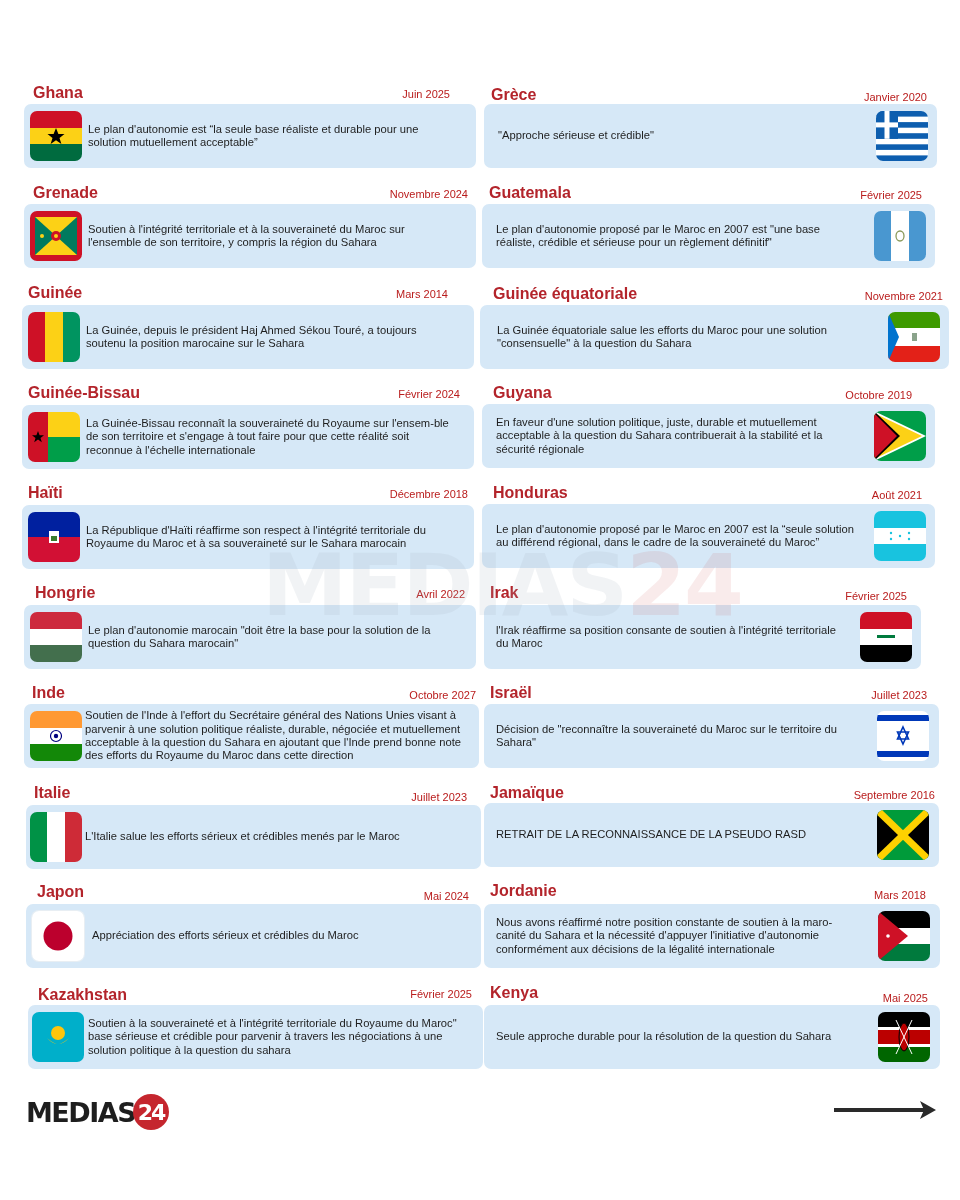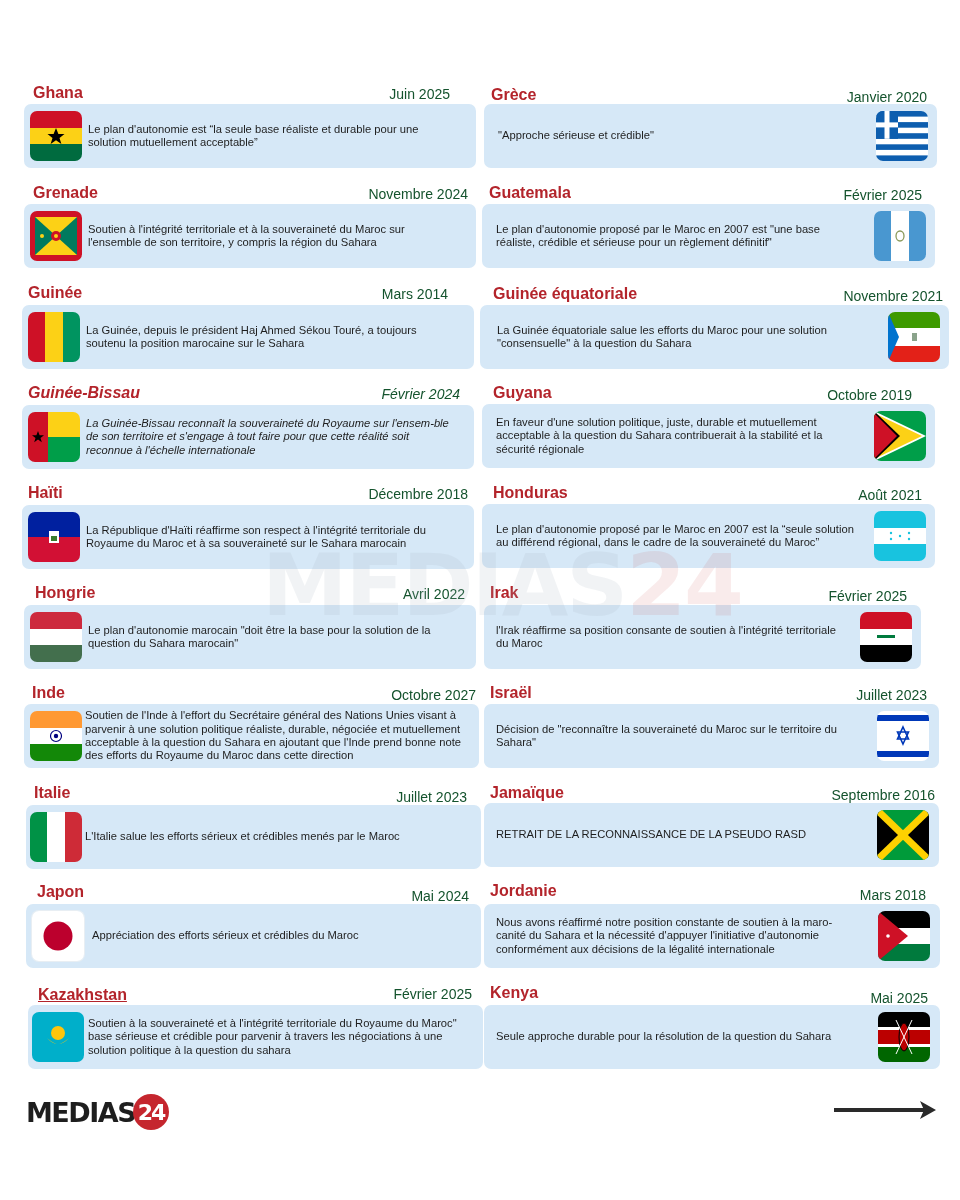--- a/index.html
+++ b/index.html
@@ -16,21 +16,21 @@
 
     .grid { position: absolute; left: 0; top: 0; width: 960px; height: 1080px; }
 
     .entry { position: absolute; }
     .entry .head { position: absolute; left: 0; right: 0; top: 0; height: 22px; }
     .entry .country {
       position: absolute; top: 0; font-weight: bold; font-size: 16px;
       color: #b3242b; white-space: nowrap; line-height: 20px;
     }
     .entry .date {
-      position: absolute; top: 3px; font-size: 14px; color: #14532d;
+      position: absolute; top: 3px; font-size: 11px; color: #b91c1c;
       white-space: nowrap; line-height: 16px;
     }
     .entry .card {
       position: absolute; left: 0; right: 0; background: #d6e8f7;
       border-radius: 7px; height: 64px;
     }
     .card .stmt {
       position: absolute; top: 0; bottom: 0; display: flex; align-items: center;
       font-size: 11.2px; line-height: 13.4px; color: #1e1e1e;
     }
@@ -108,21 +108,21 @@
           <svg viewBox="0 0 52 50" preserveAspectRatio="none">
             <rect width="17" height="50" fill="#ce1126"></rect>
             <rect x="17" width="18" height="50" fill="#fcd116"></rect>
             <rect x="35" width="17" height="50" fill="#009460"></rect>
           </svg>
         </div>
       <div class="stmt" style="left:64px; right:30px;">La Guinée, depuis le président Haj Ahmed Sékou Touré, a toujours soutenu la position marocaine sur le Sahara</div>
     </div>
   </div>
 
-  <div class="entry" style="left:22px; top:383px; width:452px; height:86px;font-style:italic;">
+  <div class="entry" style="left:22px; top:383px; width:452px; height:86px;">
     <div class="head">
         <span class="country" style="left:6px;">Guinée-Bissau</span>
         <span class="date" style="right:14px;">Février 2024</span>
       </div>
     <div class="card" style="top:22px;">
       <div class="flag" style="left:6px;">
           <svg viewBox="0 0 52 50" preserveAspectRatio="none">
             <rect width="20" height="50" fill="#ce1126"></rect>
             <rect x="20" width="32" height="25" fill="#fcd116"></rect>
             <rect x="20" y="25" width="32" height="25" fill="#009e49"></rect>
@@ -215,21 +215,21 @@
             <rect width="52" height="50" fill="#ffffff"></rect>
             <circle cx="26" cy="25" r="14.5" fill="#bc002d"></circle>
           </svg>
         </div>
       <div class="stmt" style="left:66px; right:20px;">Appréciation des efforts sérieux et crédibles du Maroc</div>
     </div>
   </div>
 
   <div class="entry" style="left:28px; top:983px; width:455px; height:86px;">
     <div class="head">
-        <span class="country" style="left:10px; top:2px;text-decoration:underline;">Kazakhstan</span>
+        <span class="country" style="left:10px; top:2px;">Kazakhstan</span>
         <span class="date" style="right:11px;">Février 2025</span>
       </div>
     <div class="card" style="top:22px;">
       <div class="flag" style="left:4px;">
           <svg viewBox="0 0 52 50" preserveAspectRatio="none">
             <rect width="52" height="50" fill="#00afca"></rect>
             <circle cx="26" cy="21" r="7" fill="#fec50c"></circle>
             <path d="M15 26 Q26 38 37 26 Q30 32 26 32 Q22 32 15 26Z" fill="#fec50c"></path>
           </svg>
         </div>

